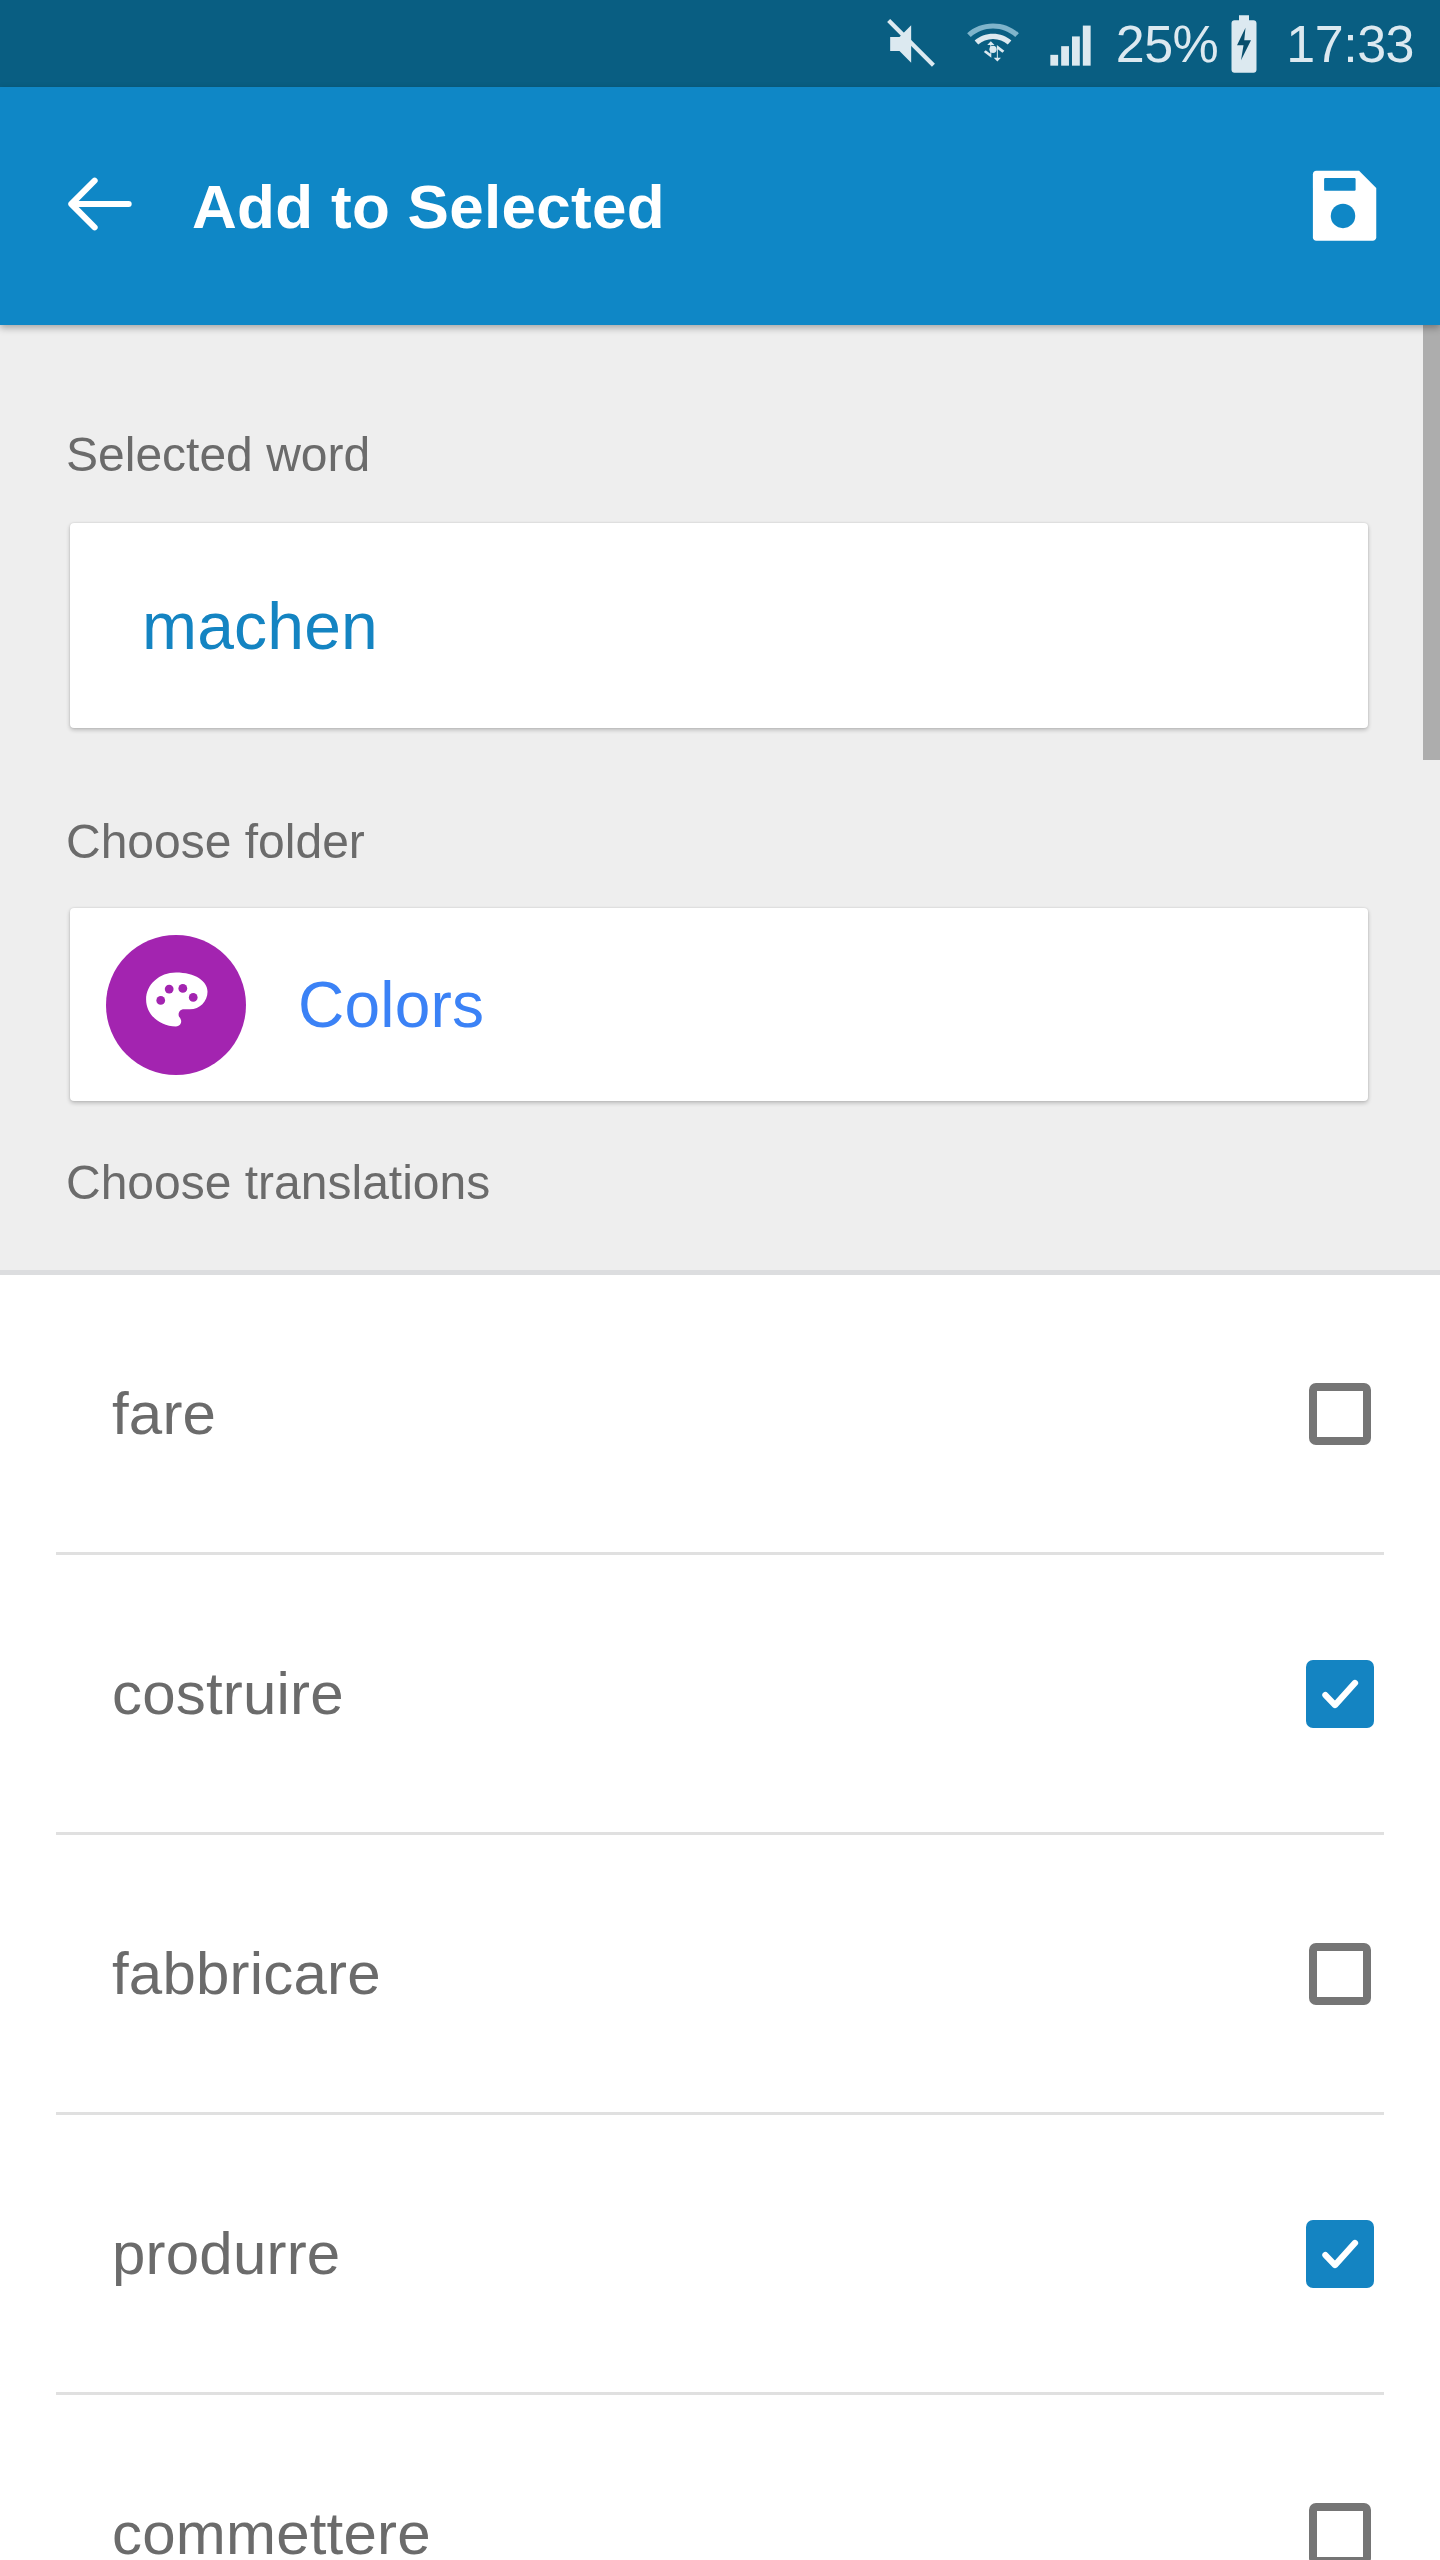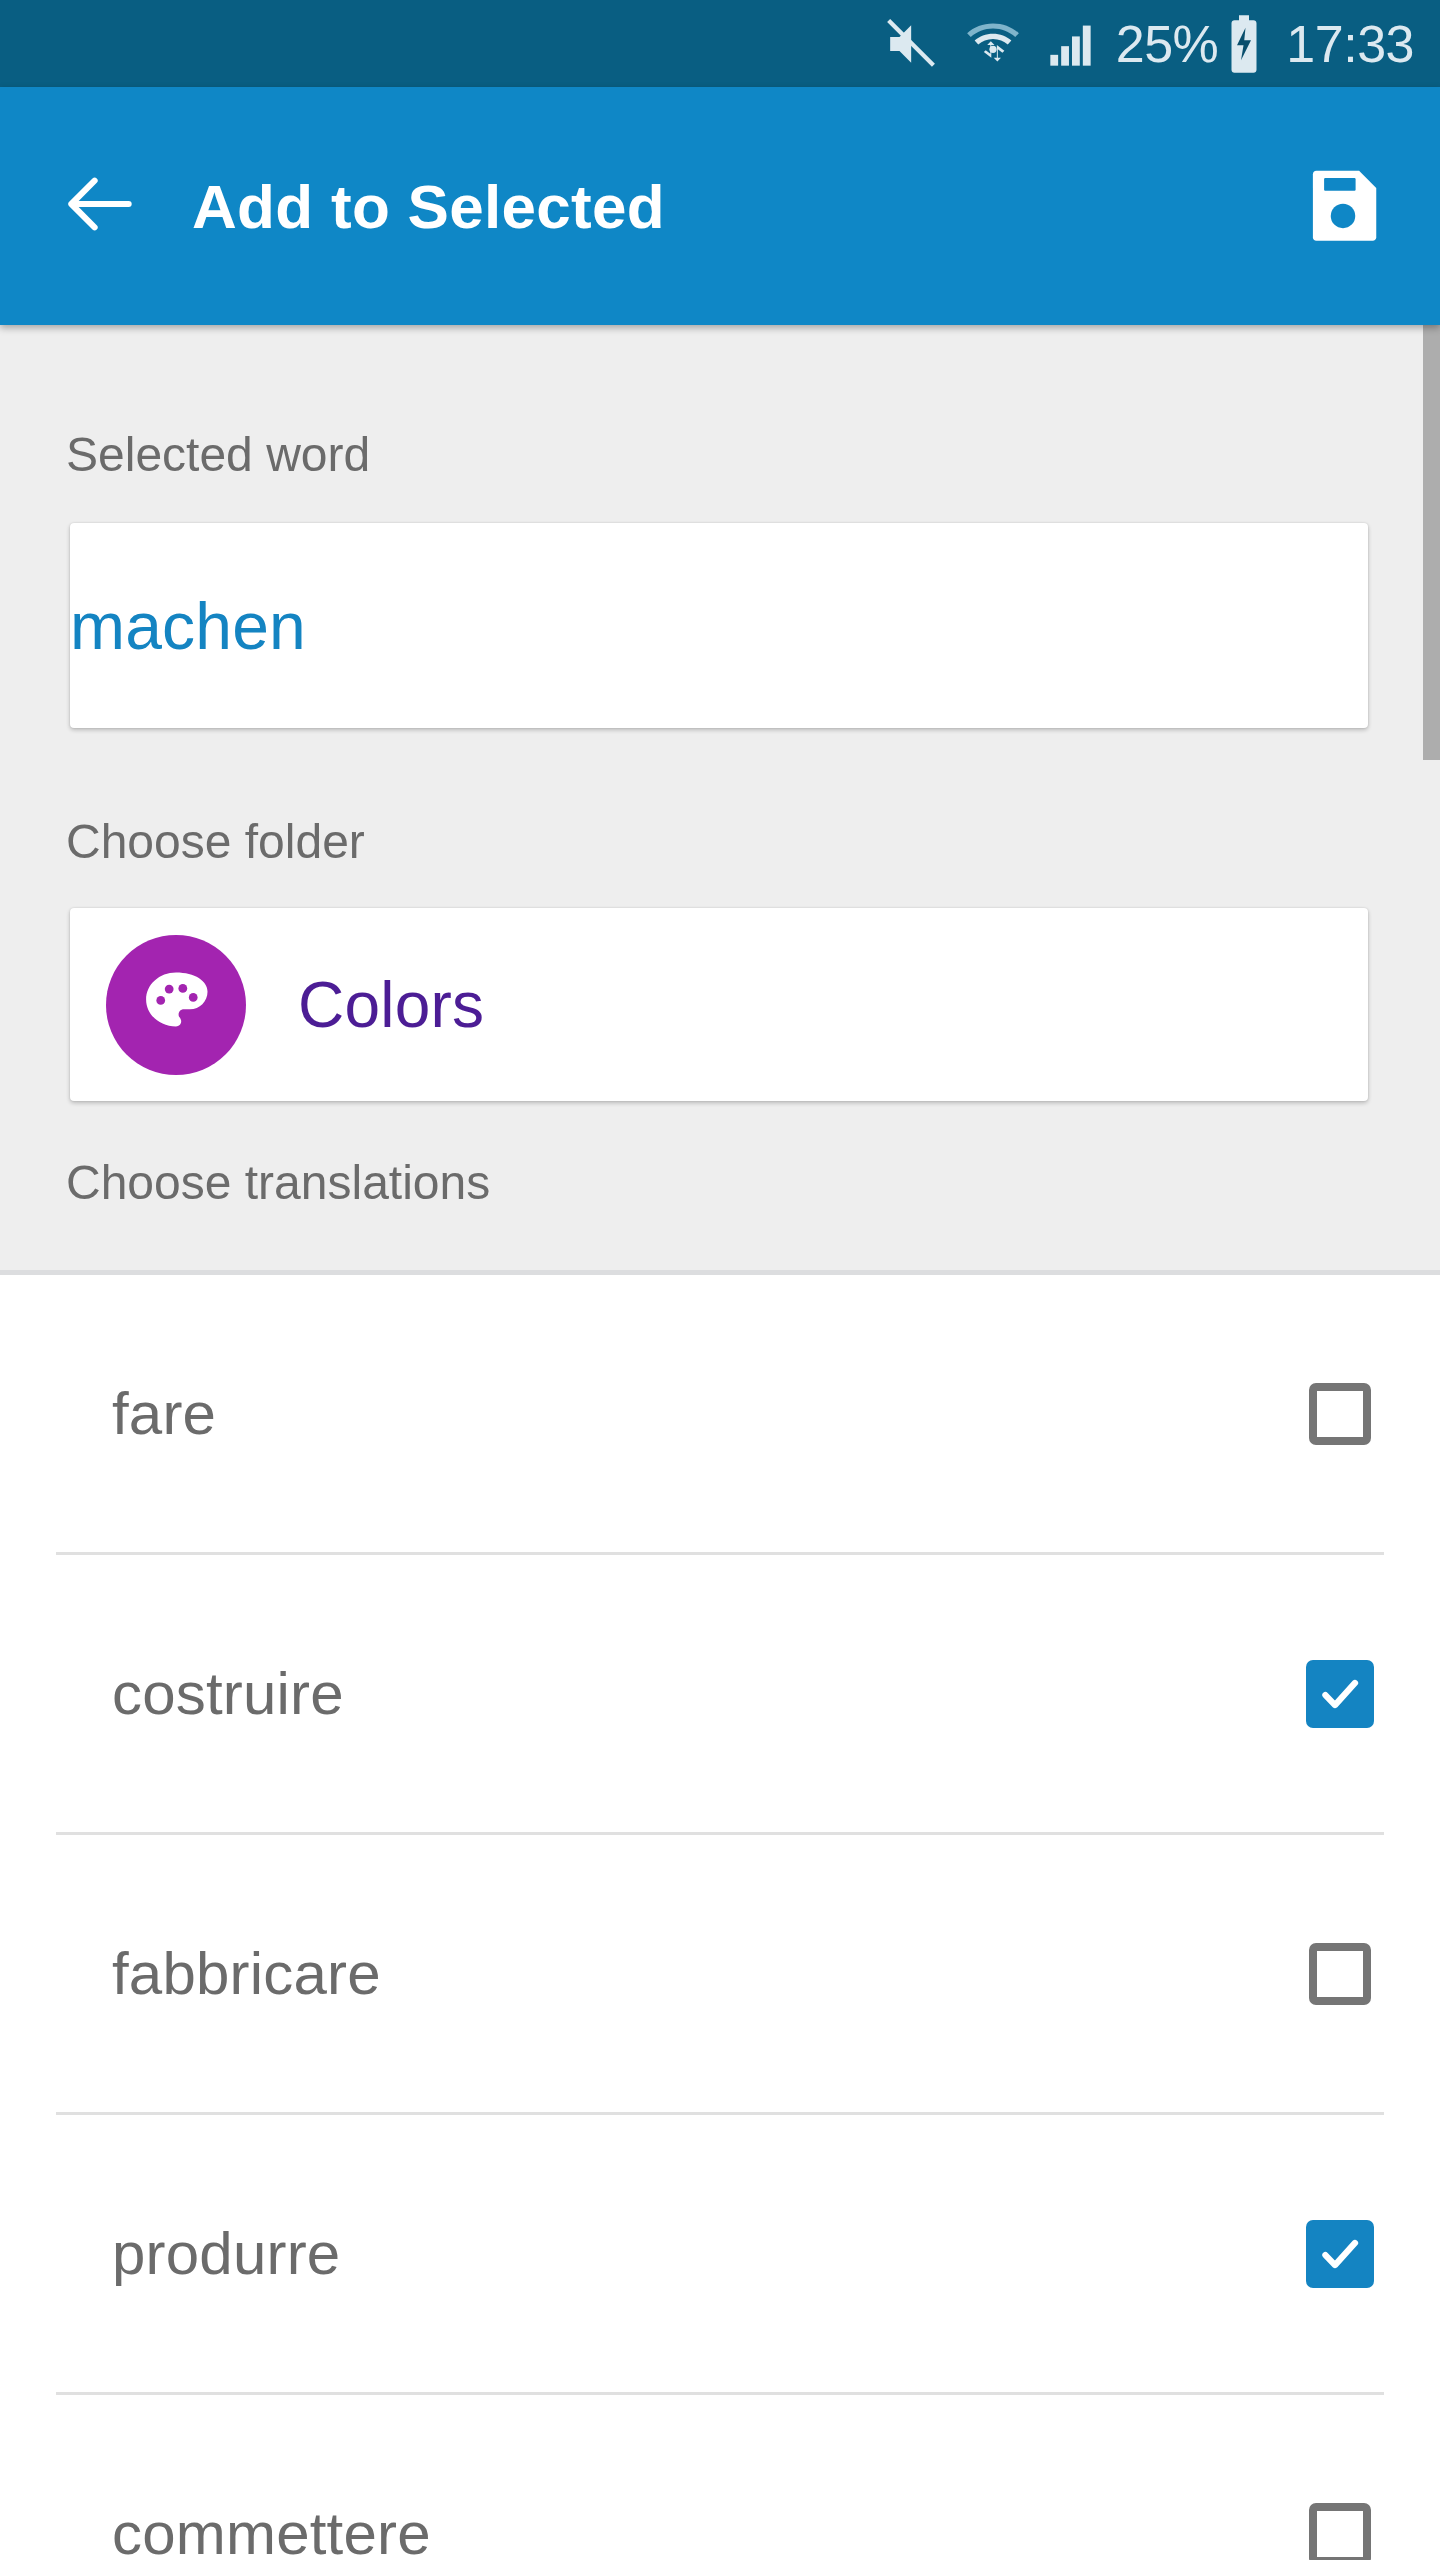--- a/index.html
+++ b/index.html
@@ -63,36 +63,37 @@
   .label-trans{ padding-top:58px; }
 
   .card{
     background:#ffffff;
     margin:44px 72px 0 70px;
     border-radius:4px;
     box-shadow:0 2px 4px rgba(0,0,0,0.22), 0 0 2px rgba(0,0,0,0.12);
   }
   .card-word{
     height:205px; display:flex; align-items:center;
+    padding-left:72px;
   }
   .word-value{
     color:#1484c2; font-size:66px; font-weight:400; letter-spacing:0.2px;
   }
   .card-folder{
     height:193px; display:flex; align-items:center;
     padding-left:36px; margin-top:42px;
   }
   .folder-avatar{
     width:140px; height:140px; border-radius:50%;
     background:#a324b0;
     display:flex; align-items:center; justify-content:center;
     flex:0 0 auto;
   }
   .folder-name{
-    color:#4c1d95; font-size:64px; font-weight:400;
+    color:#3b82f6; font-size:64px; font-weight:400;
     margin-left:52px; letter-spacing:0.2px;
   }
 
   
   .scroll-thumb{
     position:absolute; right:0; top:0;
     width:17px; height:435px;
     background:#adadad;
   }
 

